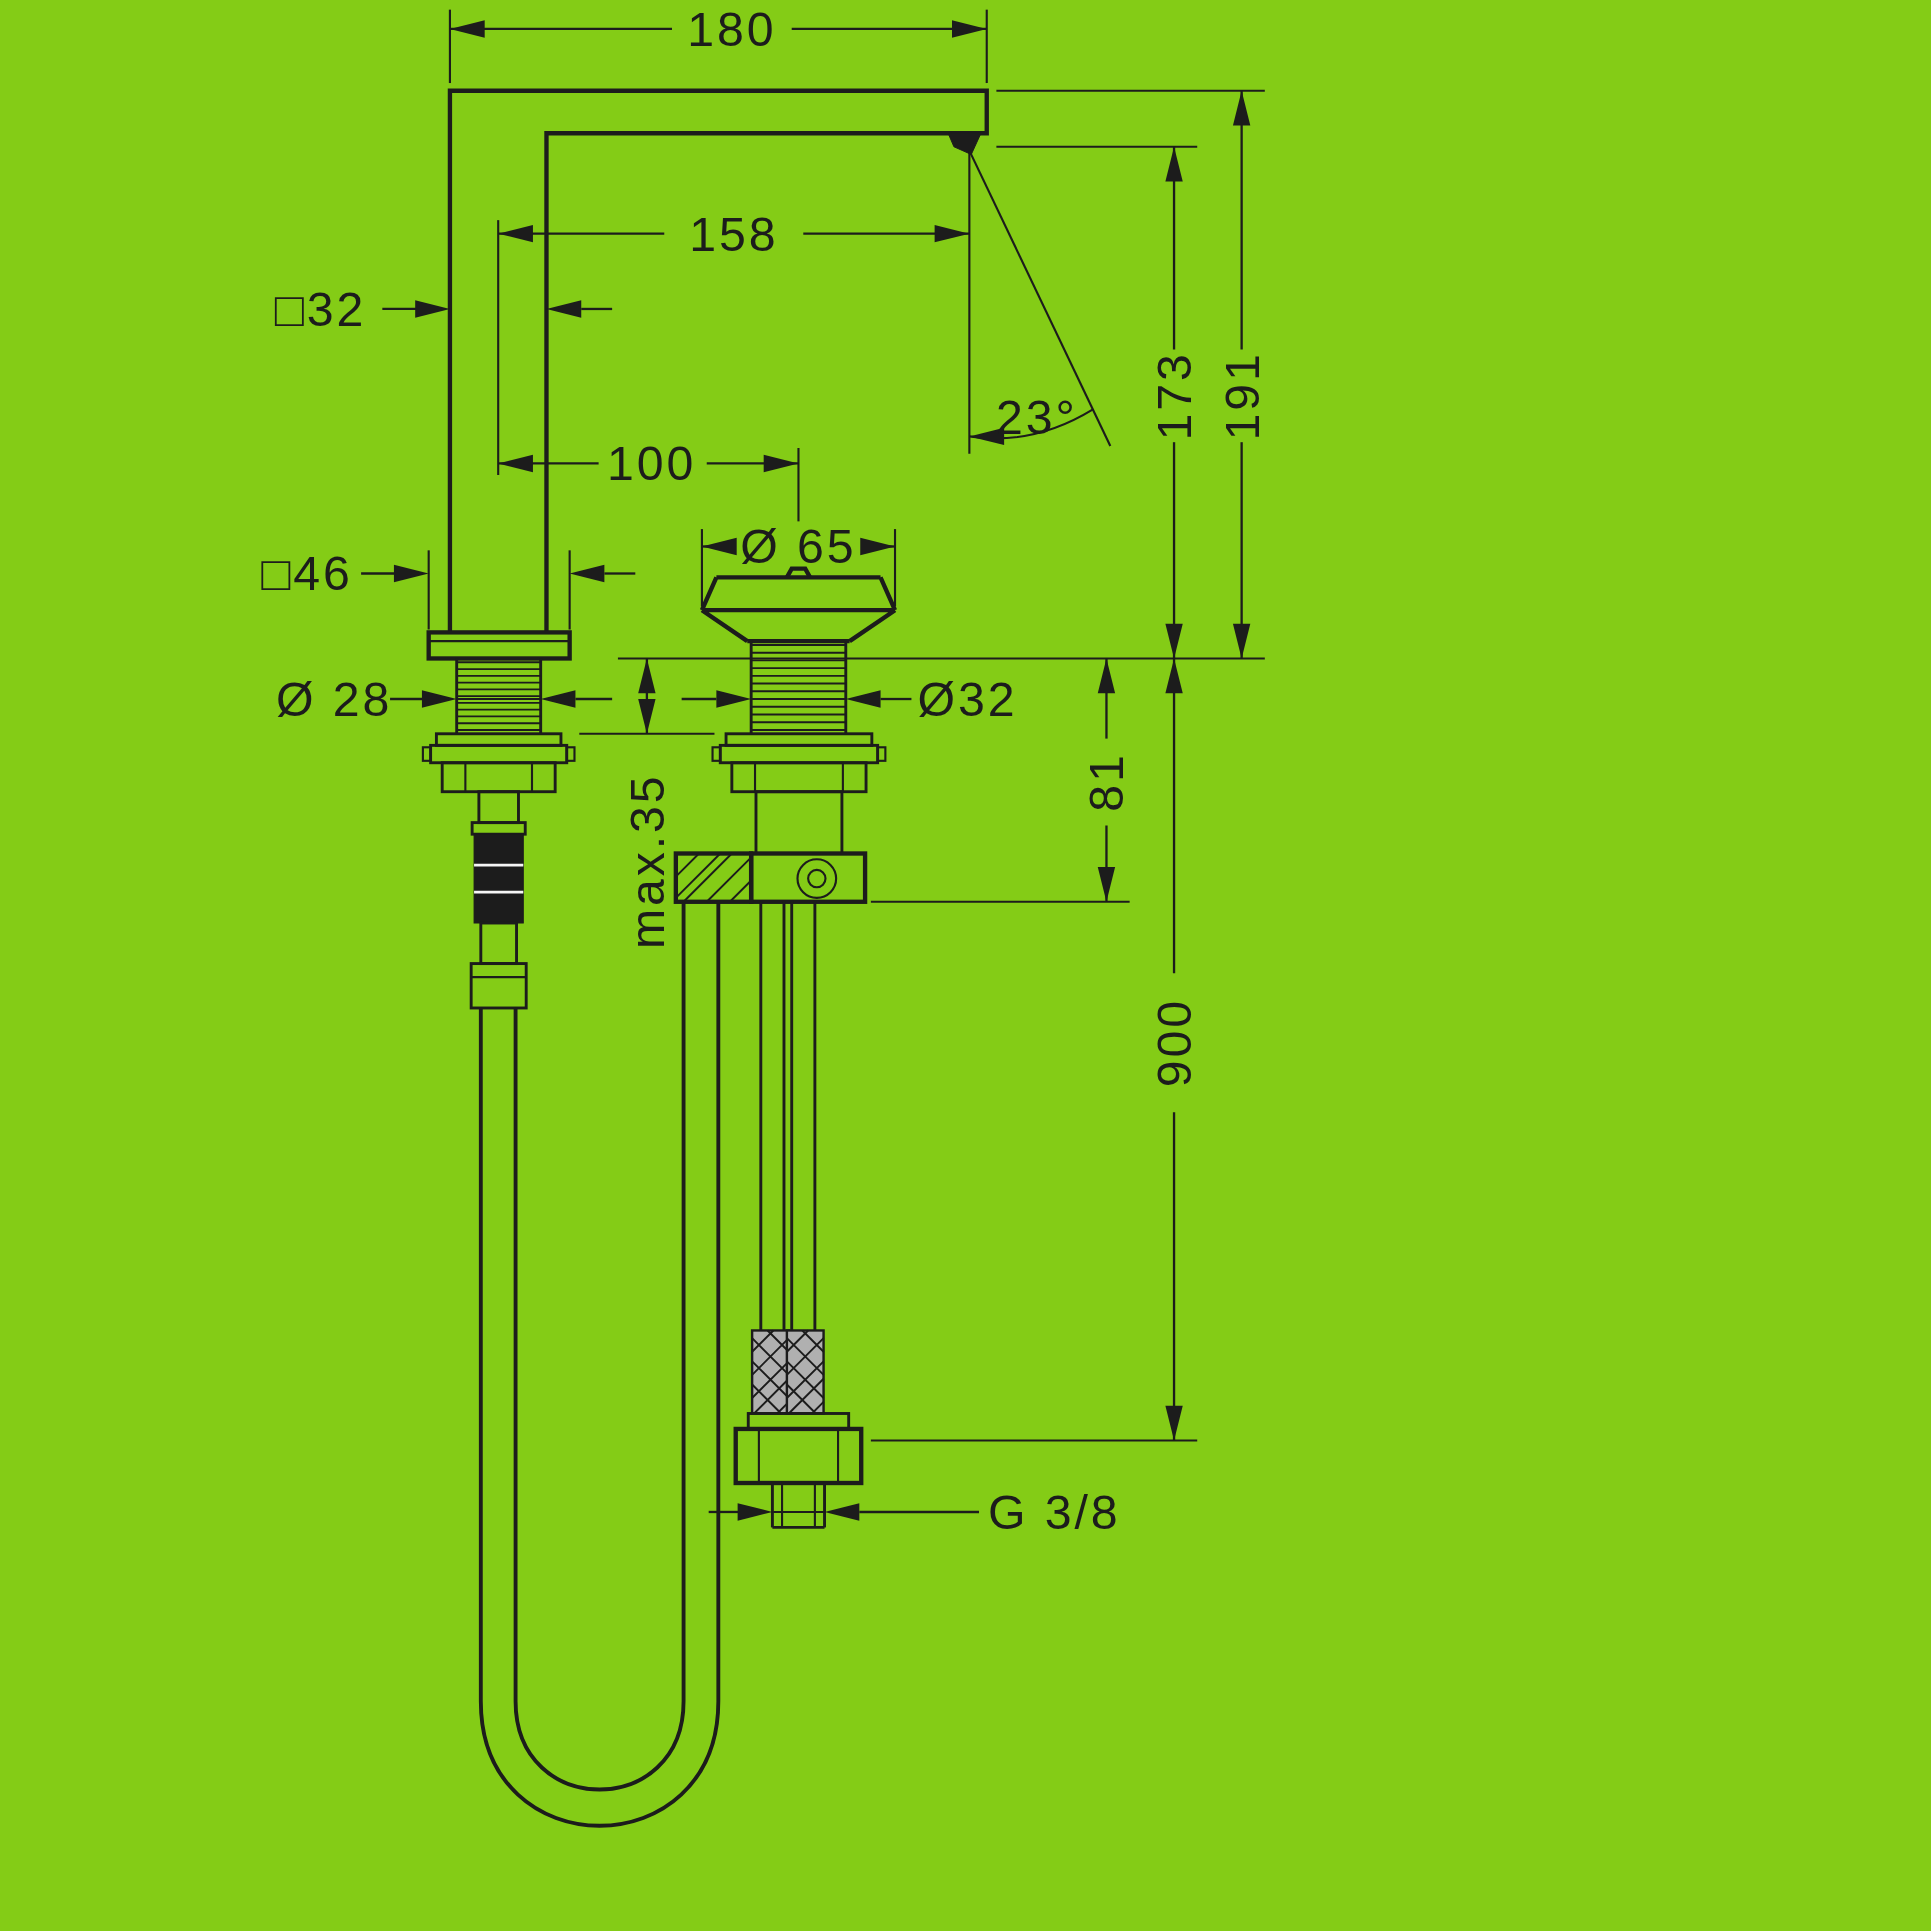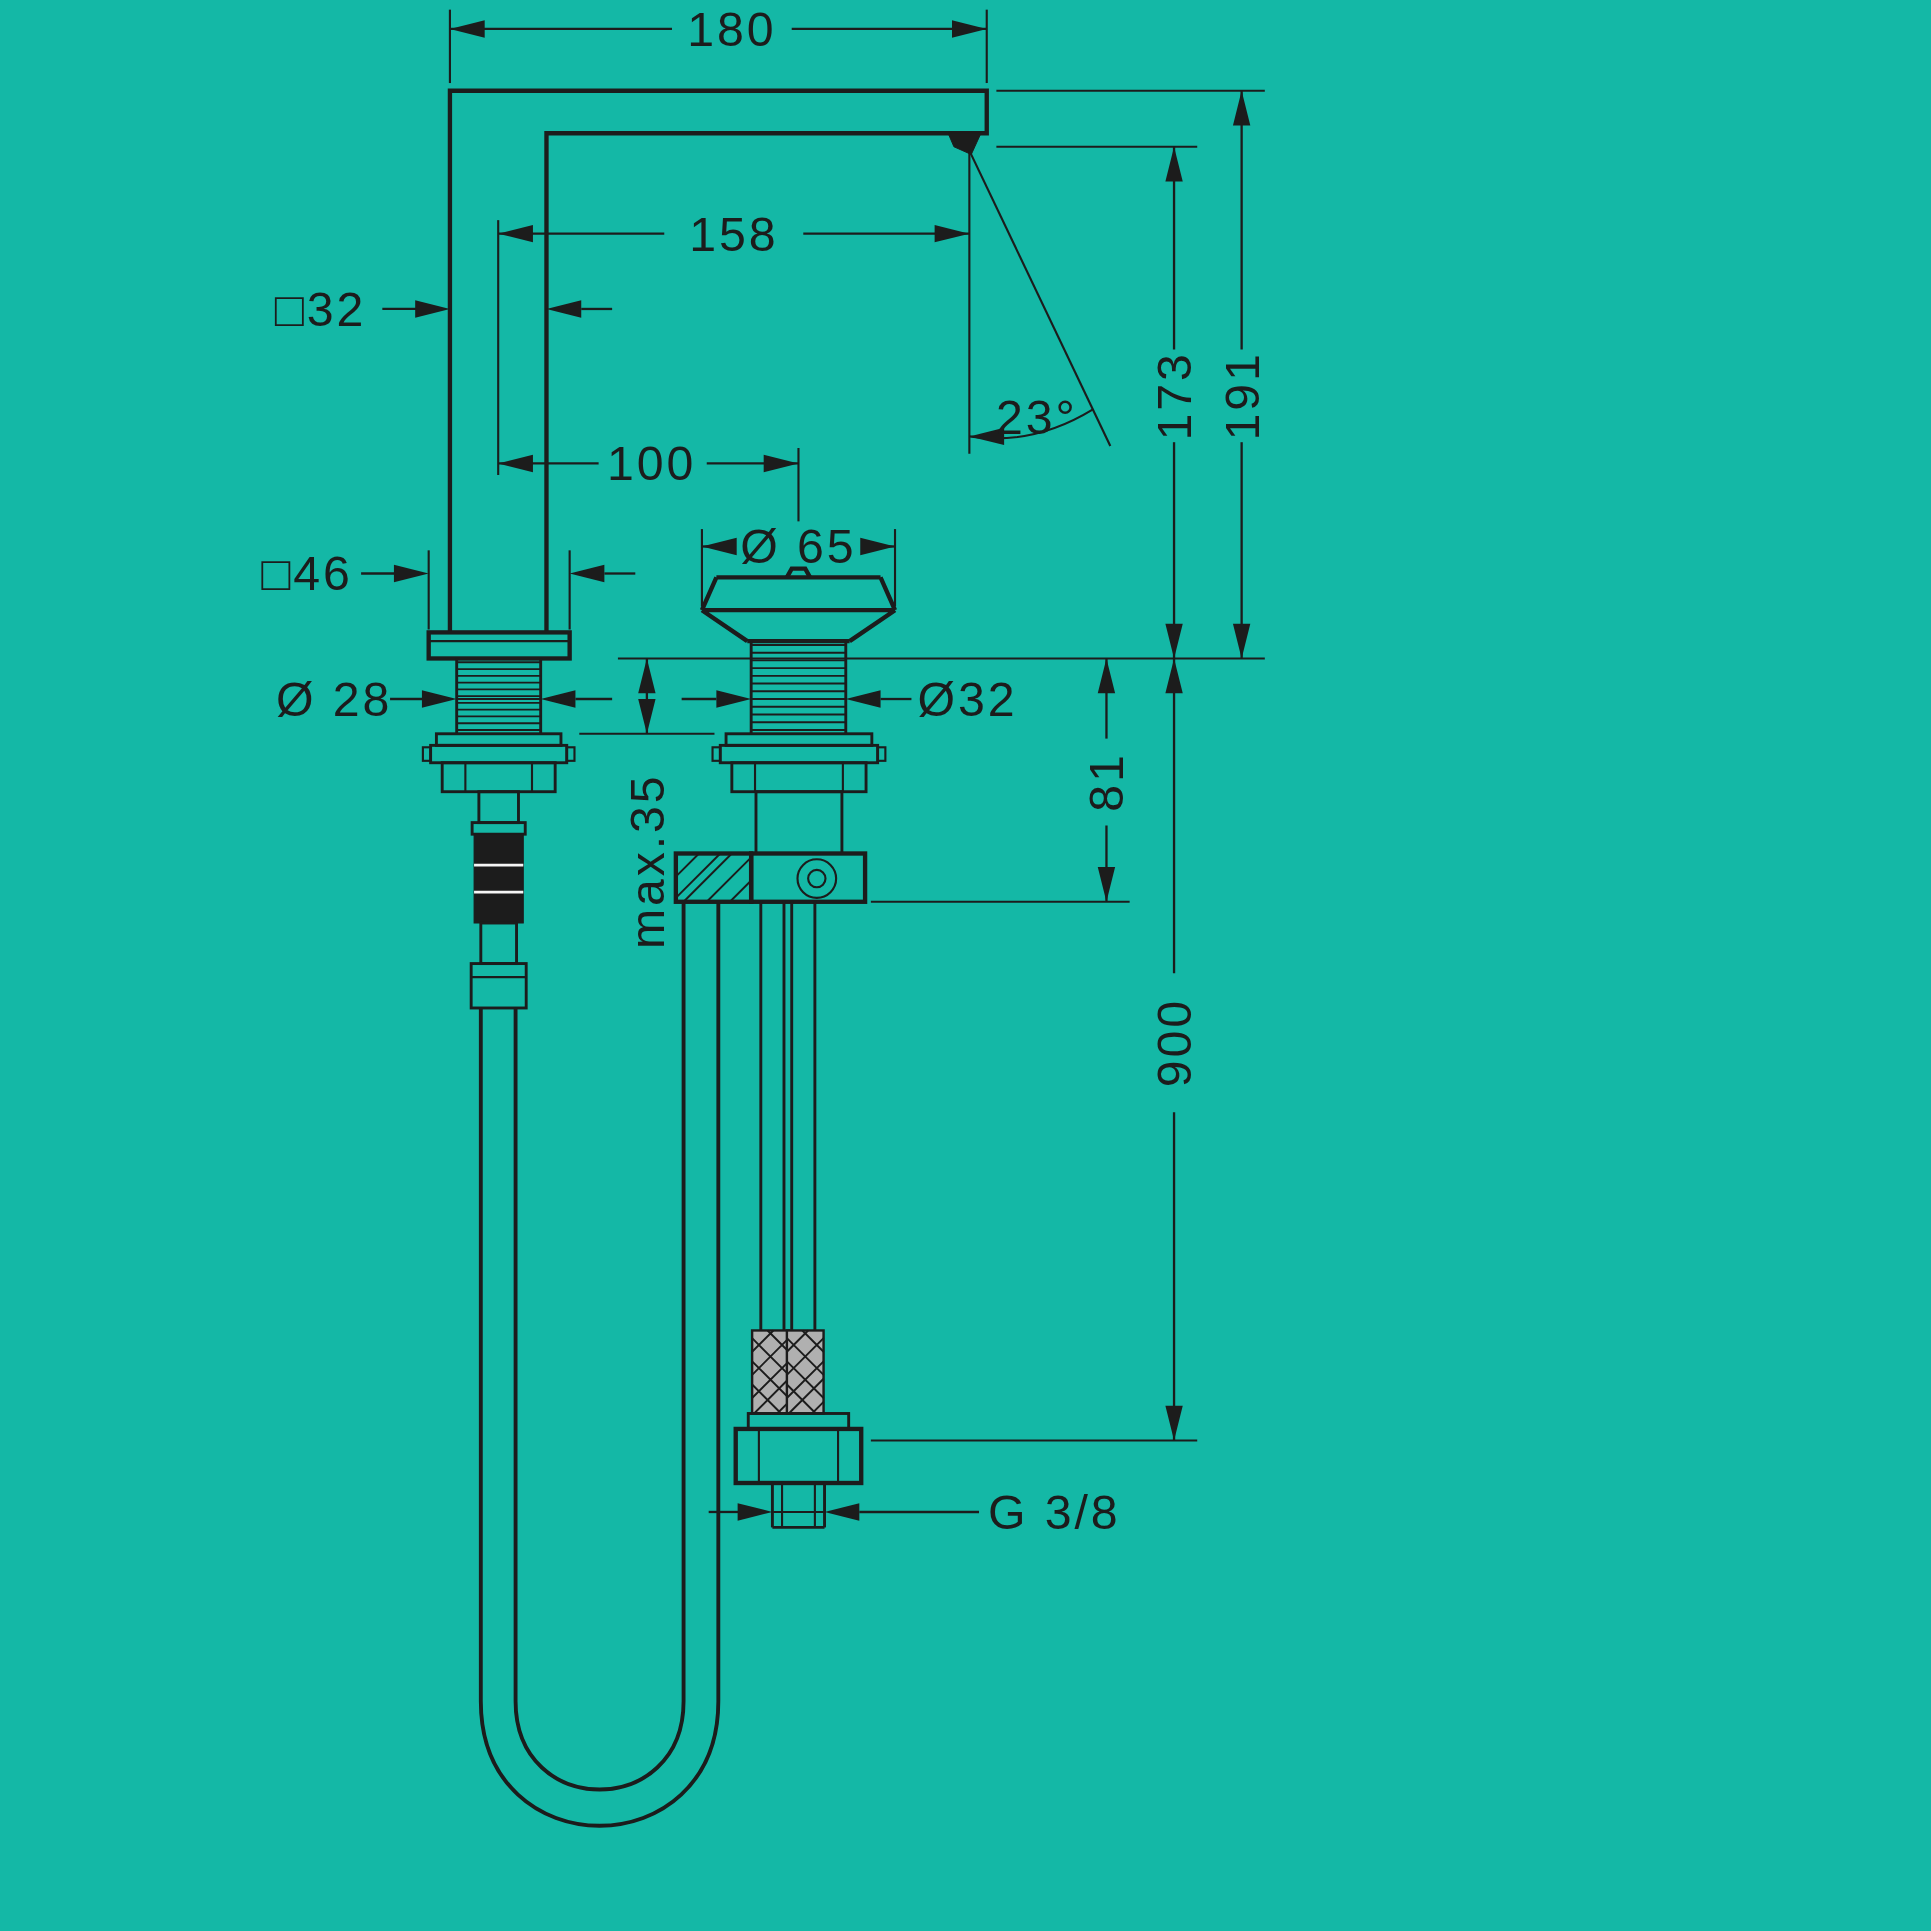--- a/index.html
+++ b/index.html
@@ -1,16 +1,16 @@
 <!DOCTYPE html>
 <html><head>
 <meta charset="utf-8">
 <style>
   html,body{margin:0;padding:0;background:#ffffff;}
-  .page{width:1931px;height:1931px;background:#14b8a6;position:relative;font-family:"Liberation Sans",sans-serif;}
+  .page{width:1931px;height:1931px;background:#84cc16;position:relative;font-family:"Liberation Sans",sans-serif;}
   svg{display:block;}
   .outline{stroke:#1c1c1c;stroke-width:4.5;fill:none;stroke-linejoin:miter;stroke-linecap:butt;}
   .med{stroke:#1c1c1c;stroke-width:3;fill:none;}
   .thin{stroke:#1c1c1c;stroke-width:2.2;fill:none;}
   .dim{stroke:#1c1c1c;stroke-width:2.4;fill:none;}
   .hatch{stroke:#1c1c1c;stroke-width:2;fill:none;}
   .arrow{fill:#1c1c1c;stroke:none;}
   .darkfill{fill:#1c1c1c;stroke:#1c1c1c;}
   .grayfill{fill:#b0b0b0;stroke:#1c1c1c;stroke-width:2.5;}
   .lite{stroke:#f5f5f5;stroke-width:3;fill:none;}

